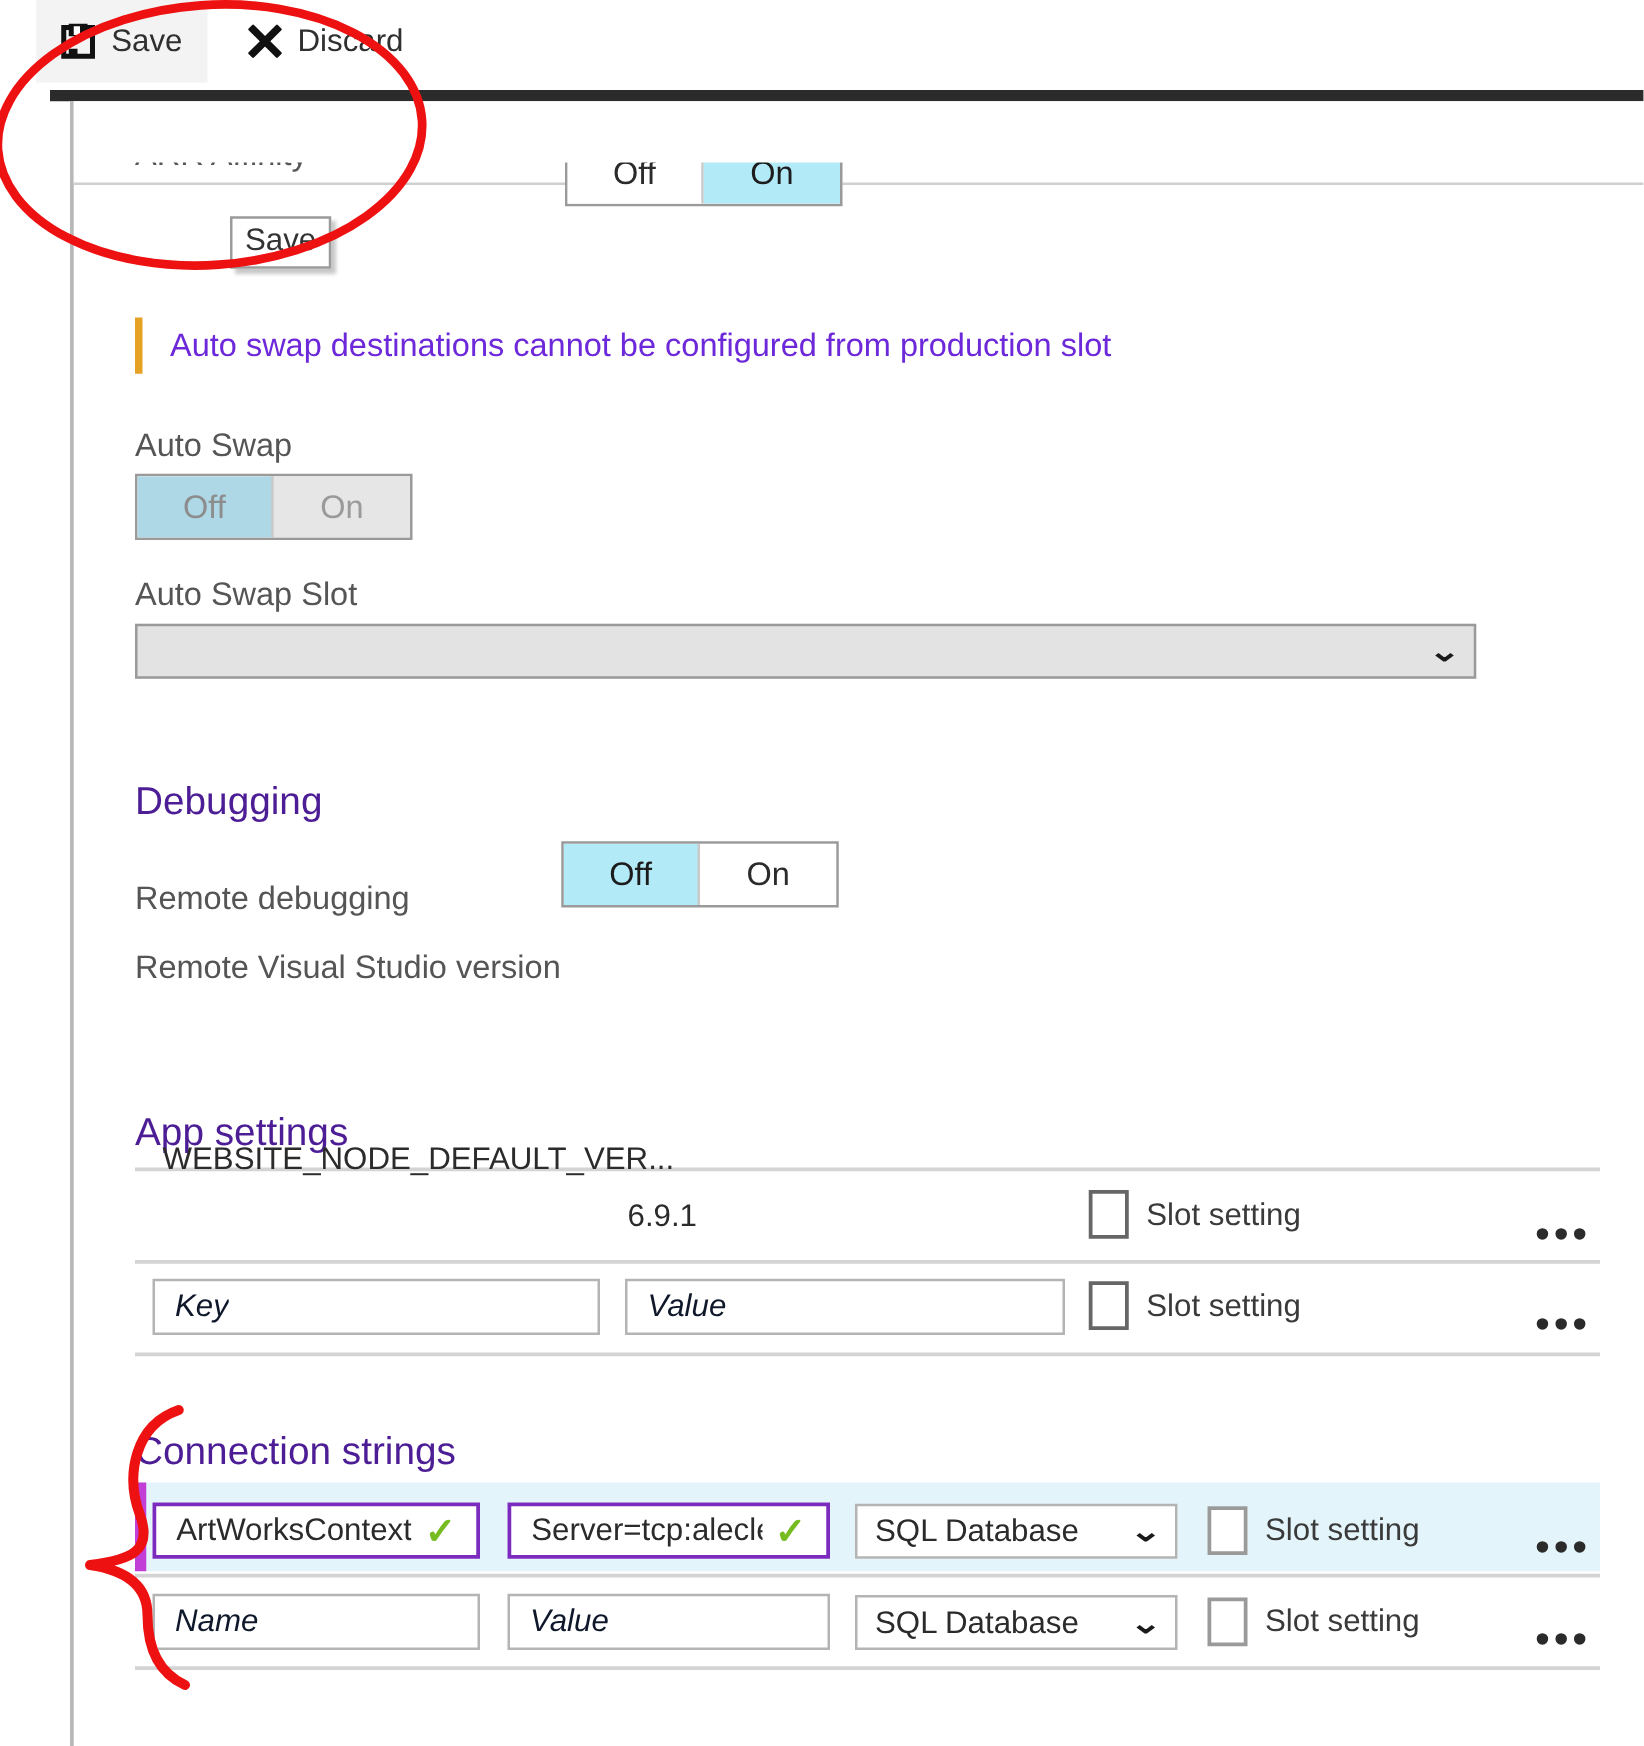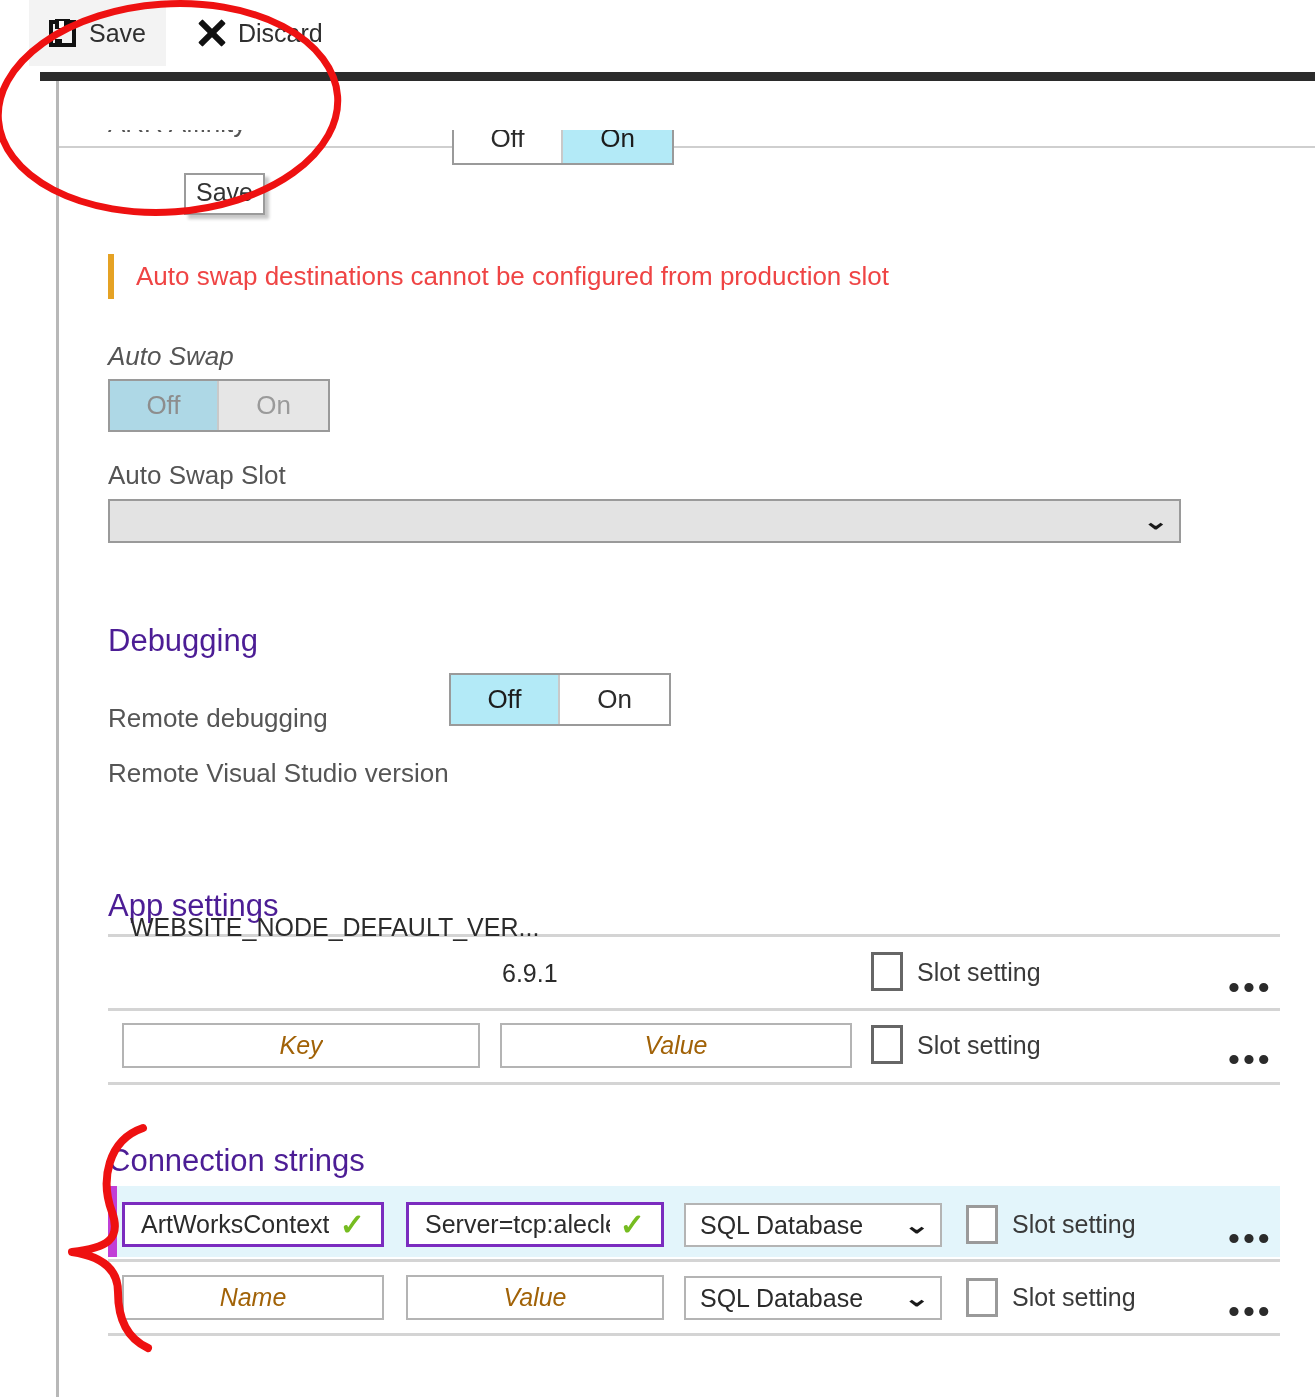--- a/index.html
+++ b/index.html
@@ -188,21 +188,21 @@
     gap: 22px;
   }
   .banner .bar {
     width: 6px;
     height: 45px;
     background: #e5a224;
     flex: none;
   }
   .banner .txt {
     font-size: 26px;
-    color: #ef4444;
+    color: #6d28d9;
   }
 
   
   .flabel {
     position: absolute;
     font-size: 26px;
     color: #555555;
     white-space: nowrap;
   }
   .section-h {
@@ -250,21 +250,21 @@
     position: absolute;
     box-sizing: border-box;
     border: 2px solid #b4b4b4;
     background: #ffffff;
     display: flex;
     align-items: center;
     padding: 0 16px;
     font-size: 25px;
     color: #2b2b2b;
   }
-  .tinput.ph { color: #a16207; font-style: italic; justify-content: center; }
+  .tinput.ph { color: #0f172a; font-style: italic; }
   .tinput.valid {
     border: 3px solid #7b2cbf;
   }
   .tinput .check {
     margin-left: auto;
     color: #76bc21;
     font-size: 30px;
     font-weight: bold;
     padding-left: 10px;
   }
@@ -359,21 +359,21 @@
     </span>
   </div>
 
   <div class="tooltip">Save</div>
 
   <div class="banner">
     <span class="bar"></span>
     <span class="txt">Auto swap destinations cannot be configured from production slot</span>
   </div>
 
-  <div class="flabel" style="left:108px; top:341px;font-style:italic;">Auto Swap</div>
+  <div class="flabel" style="left:108px; top:341px;">Auto Swap</div>
   <div style="position:absolute; left:108px; top:379px;">
     <span class="toggle disabled">
       <span class="opt sel">Off</span>
       <span class="opt">On</span>
     </span>
   </div>
 
   <div class="flabel" style="left:108px; top:460px;">Auto Swap Slot</div>
   <div class="ddl disabled" style="left:108px; top:499px; width:1073px; height:44px;">
     <span></span>

